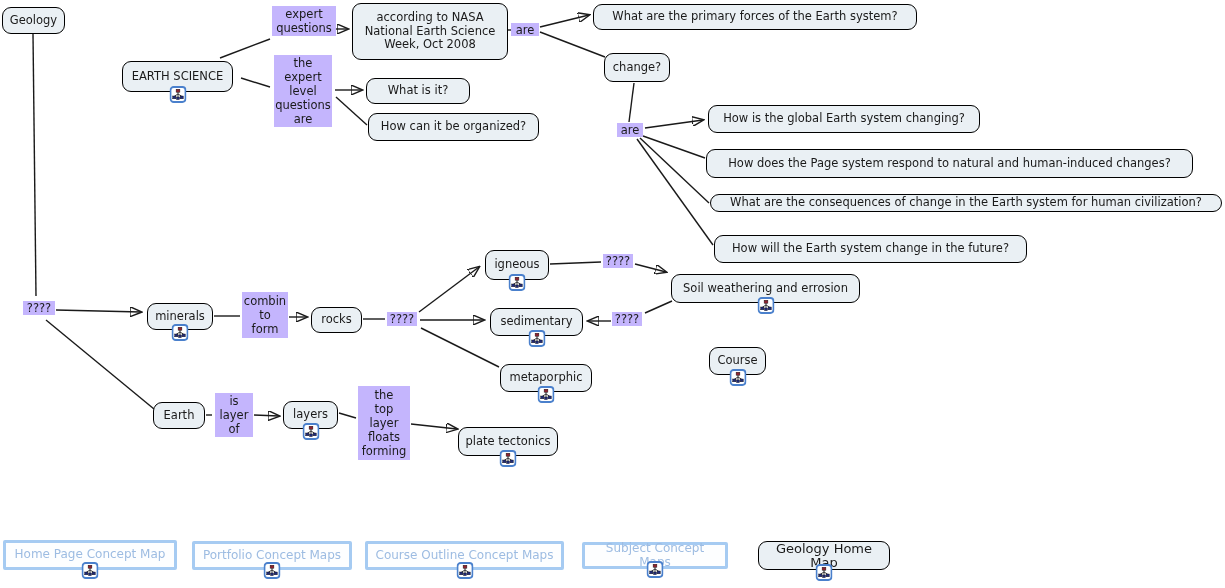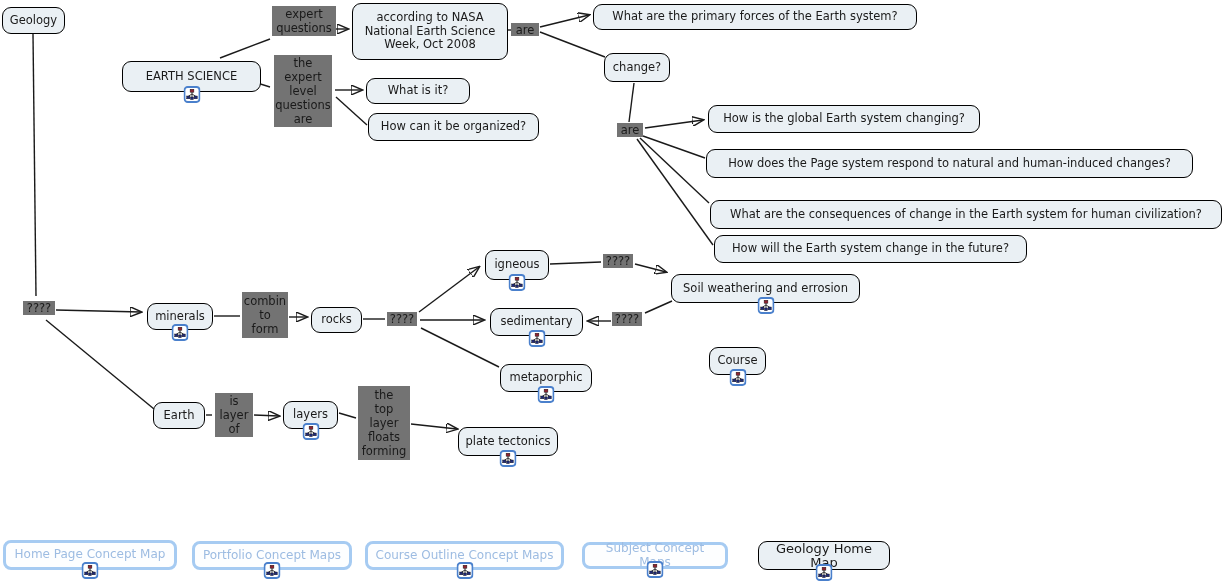--- a/index.html
+++ b/index.html
@@ -17,25 +17,25 @@
   .wires path{stroke:var(--line);stroke-width:1.4;fill:none;}
   .node{
     position:absolute; box-sizing:border-box; z-index:2;
     background:var(--node-fill); border:1.6px solid var(--node-border);
     border-radius:9px; display:flex; align-items:center; justify-content:center;
     font-size:11.5px; line-height:13.5px; text-align:center; white-space:pre-line;
   }
   .node .nlabel{padding:0 4px; display:block;}
   .nav-node{
     border:3px solid var(--nav-border); background:var(--nav-fill);
-    color:var(--nav-text); border-radius:8px; font-size:12px;
+    color:var(--nav-text); border-radius:2px; font-size:12px;
   }
   .link-label{
     position:absolute; z-index:2; font-size:11.5px; line-height:14px;
-    text-align:center; white-space:pre-line; background:#737373;
+    text-align:center; white-space:pre-line; background:#c4b5fd;
     display:flex; align-items:center; justify-content:center;
   }
   .cmap-icon{
     position:absolute; left:50%; bottom:-12px; transform:translateX(-50%);
     width:17px; height:17px; z-index:3; display:block;
   }
 </style>
 </head>
 <body>
 
@@ -76,21 +76,21 @@
     <path d="M206,415 L212,415"></path>
     <path d="M254,415 L279,416" marker-end="url(#arr)"></path>
     <path d="M339,413 L356,418"></path>
     <path d="M411,424 L457,429" marker-end="url(#arr)"></path>
   </svg>
 
   <div class="node" style="left:2px;top:7px;width:63px;height:27px">
     <span class="nlabel">Geology</span>
   </div>
 
-  <div class="node" style="left:122px;top:61px;width:139px;height:31px">
+  <div class="node" style="left:122px;top:61px;width:111px;height:31px">
     <span class="nlabel">EARTH SCIENCE</span>
     <span class="cmap-icon"><svg width="17" height="17" viewBox="0 0 17 17" xmlns="http://www.w3.org/2000/svg">
           <rect x="1" y="1" width="15" height="15" rx="3.2" fill="#ffffff" stroke="#4a80cc" stroke-width="1.8"></rect>
           <path d="M8.5,6 L8.5,8 M8.5,8 L4.8,10.2 M8.5,8 L12.2,10.2 M8.5,8 L8.5,11" stroke="#111" stroke-width="0.8" fill="none"></path>
           <rect x="6.6" y="3.2" width="3.8" height="3" fill="#8b2330" stroke="#111" stroke-width="0.4"></rect>
           <rect x="3.2" y="10" width="3.2" height="2.8" fill="#202a78" stroke="#111" stroke-width="0.4"></rect>
           <rect x="10.6" y="10" width="3.2" height="2.8" fill="#202a78" stroke="#111" stroke-width="0.4"></rect>
           <rect x="7" y="11" width="3" height="2.6" fill="#202a78" stroke="#111" stroke-width="0.4"></rect>
         </svg></span>
   </div>
@@ -118,21 +118,21 @@
   </div>
 
   <div class="node" style="left:708px;top:105px;width:272px;height:28px">
     <span class="nlabel">How is the global Earth system changing?</span>
   </div>
 
   <div class="node" style="left:706px;top:149px;width:487px;height:29px">
     <span class="nlabel">How does the Page system respond to natural and human-induced changes?</span>
   </div>
 
-  <div class="node" style="left:710px;top:200px;width:512px;height:29px">
+  <div class="node" style="left:710px;top:194px;width:512px;height:18px">
     <span class="nlabel">What are the consequences of change in the Earth system for human civilization?</span>
   </div>
 
   <div class="node" style="left:714px;top:235px;width:313px;height:28px">
     <span class="nlabel">How will the Earth system change in the future?</span>
   </div>
 
   <div class="node" style="left:147px;top:303px;width:66px;height:27px">
     <span class="nlabel">minerals</span>
     <span class="cmap-icon"><svg width="17" height="17" viewBox="0 0 17 17" xmlns="http://www.w3.org/2000/svg">

